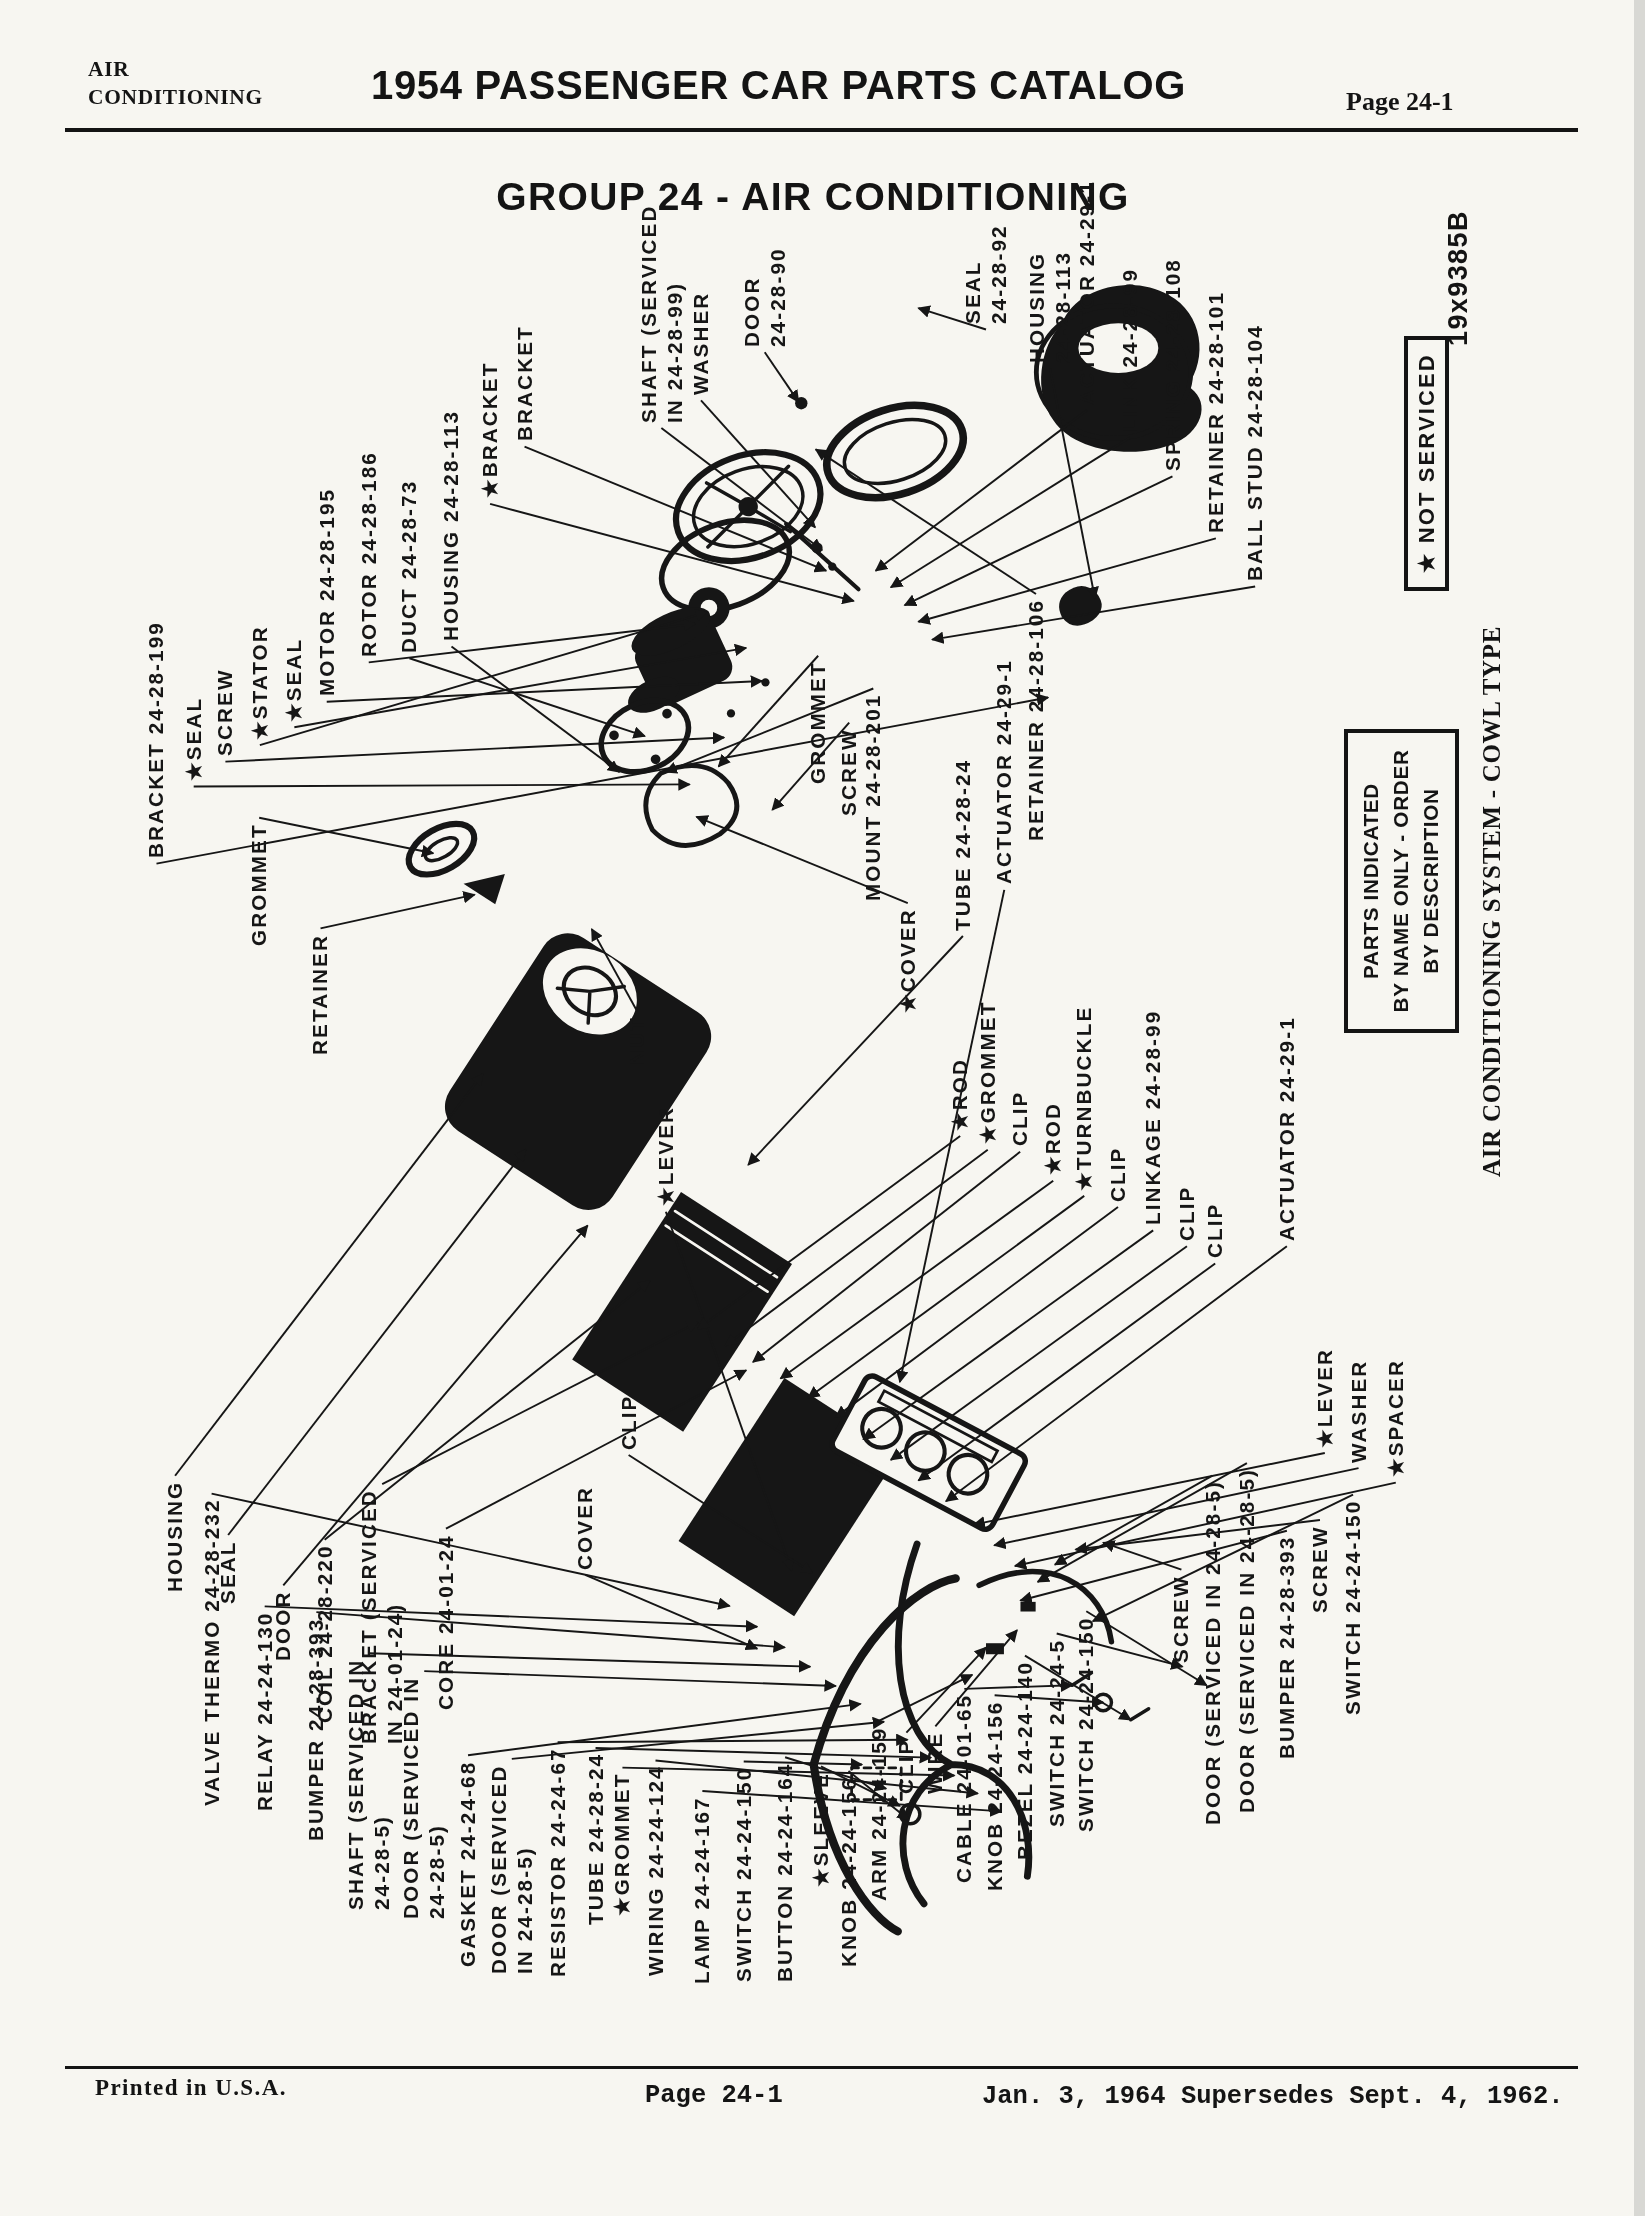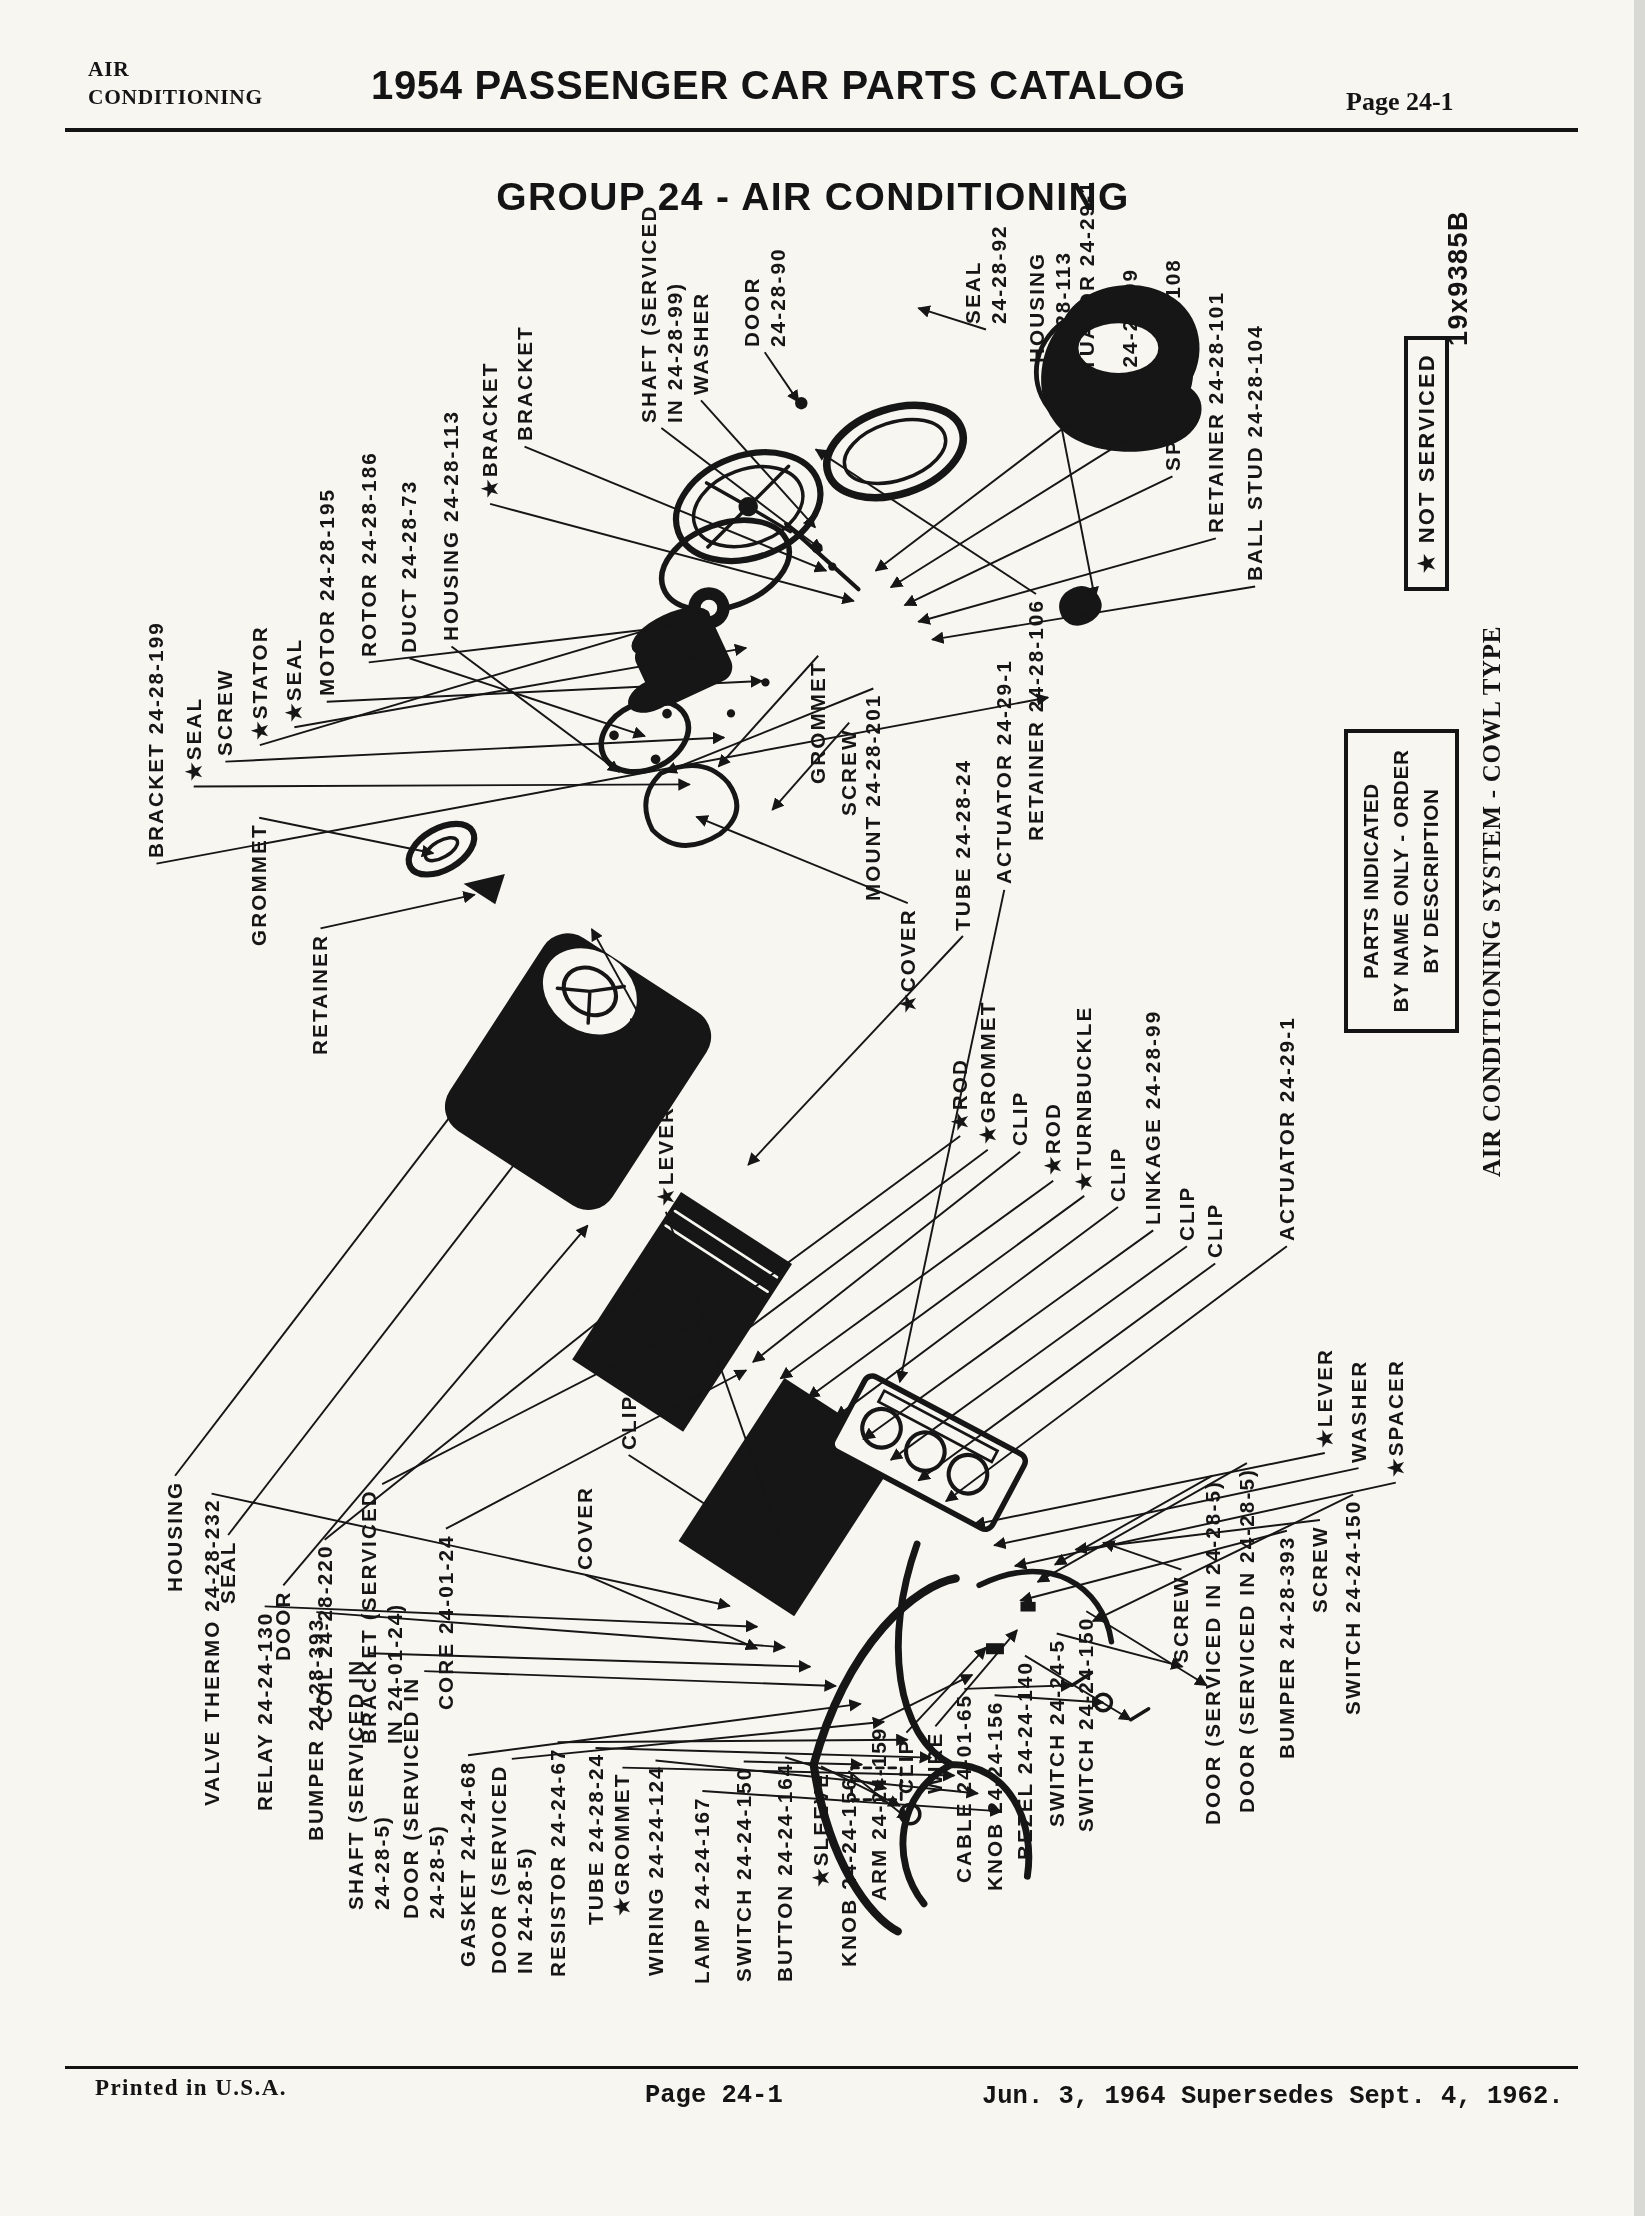--- a/index.html
+++ b/index.html
@@ -488,16 +488,16 @@
   <div class="vbox" id="parts-box" style="left:1344px;top:1033px;">
     <div>PARTS INDICATED</div>
     <div>BY NAME ONLY - ORDER</div>
     <div>BY DESCRIPTION</div>
   </div>
   <div class="rot serif" id="sys-caption">AIR CONDITIONING SYSTEM  -  COWL TYPE</div>
 
   <div class="rule" style="left:65px;top:2066px;width:1513px;height:3.4px;"></div>
   <div class="abs serif" id="ftr-left">Printed in U.S.A.</div>
   <div class="abs mono" id="ftr-center">Page 24-1</div>
-  <div class="abs mono" id="ftr-right">Jun. 3, 1964 Supersedes Sept. 4, 1962.</div>
+  <div class="abs mono" id="ftr-right">Jan. 3, 1964 Supersedes Sept. 4, 1962.</div>
 
 </div>
 
 
 </body></html>

